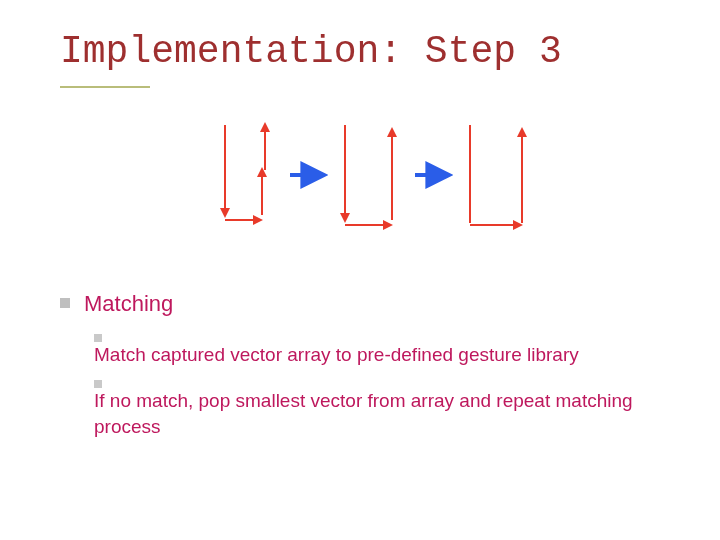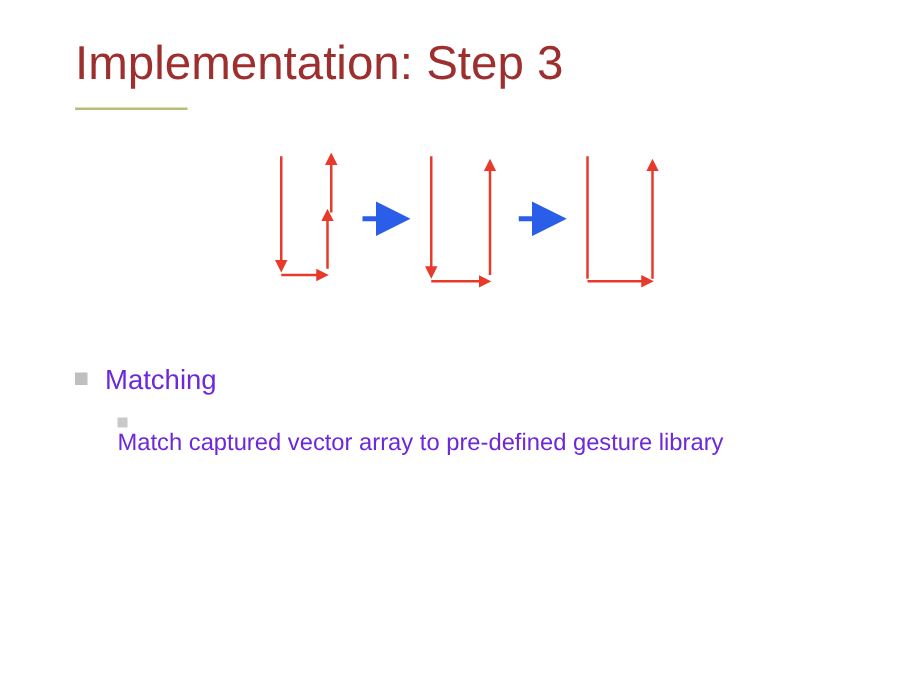--- a/index.html
+++ b/index.html
@@ -14,21 +14,21 @@
   .slide {
     position: relative;
     width: 720px;
     height: 540px;
     box-sizing: border-box;
   }
   .title {
     position: absolute;
     left: 60px;
     top: 30px;
-    font-family: Liberation Sans, sans-serif;
+    font-family: Liberation Mono, monospace;
     font-size: 38px;
     color: #9e2f2f;
     font-weight: 400;
   }
   .title-rule {
     position: absolute;
     left: 60px;
     top: 86px;
     width: 90px;
     height: 2px;
@@ -39,21 +39,21 @@
     left: 210px;
     top: 115px;
     width: 340px;
     height: 130px;
   }
   .bullets {
     position: absolute;
     left: 60px;
     top: 290px;
     width: 600px;
-    color: #6d28d9;
+    color: #be185d;
   }
   .b1 {
     display: flex;
     align-items: flex-start;
     margin-bottom: 8px;
   }
   .b1 .sq {
     width: 10px;
     height: 10px;
     background: #bfbfbf;
@@ -131,15 +131,19 @@
 
   <div class="bullets">
     <div class="b1">
       <div class="sq"></div>
       <div class="txt">Matching</div>
     </div>
     <div class="b2">
       <div class="sq"></div>
       <div class="txt">Match captured vector array to pre-defined gesture library</div>
     </div>
+    <div class="b2">
+      <div class="sq"></div>
+      <div class="txt">If no match, pop smallest vector from array and repeat matching process</div>
+    </div>
   </div>
 
 </div>
 
 </body></html>

